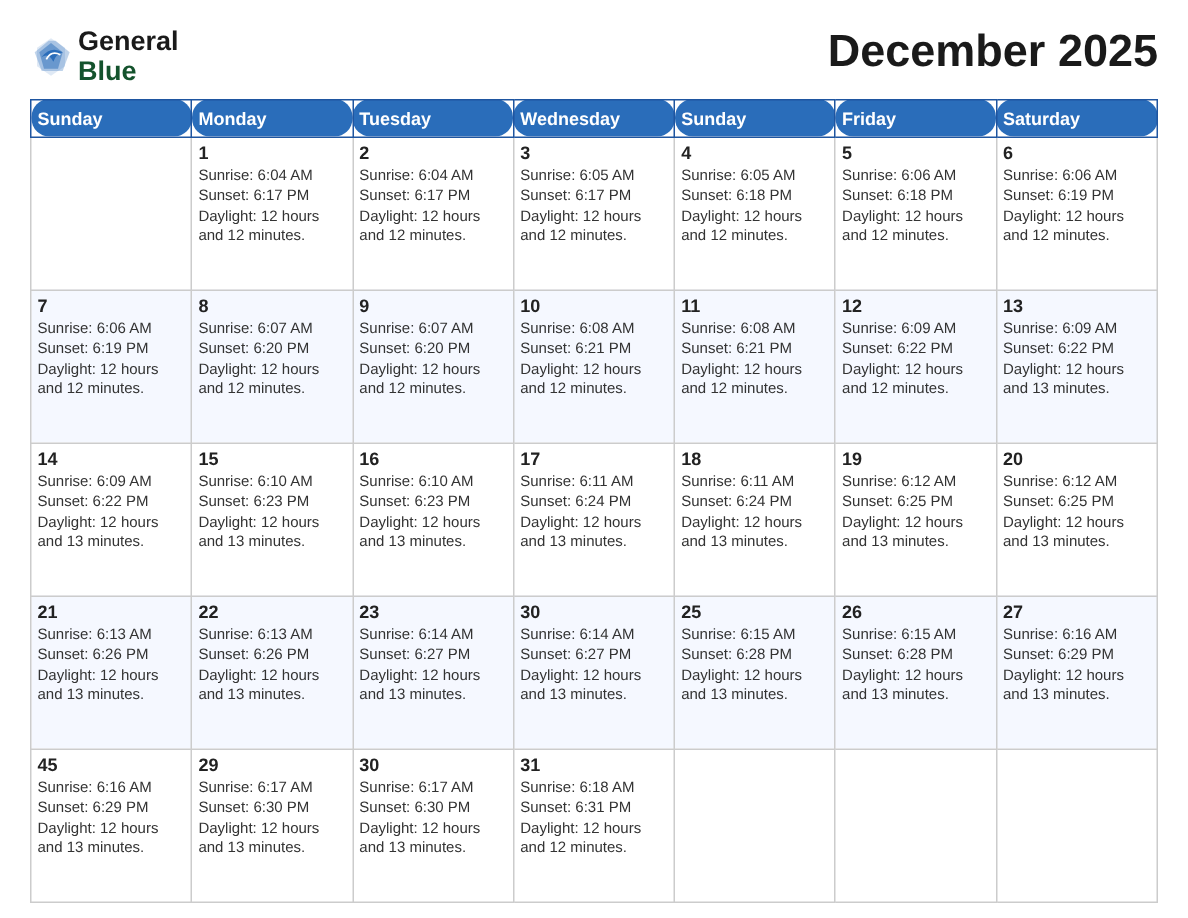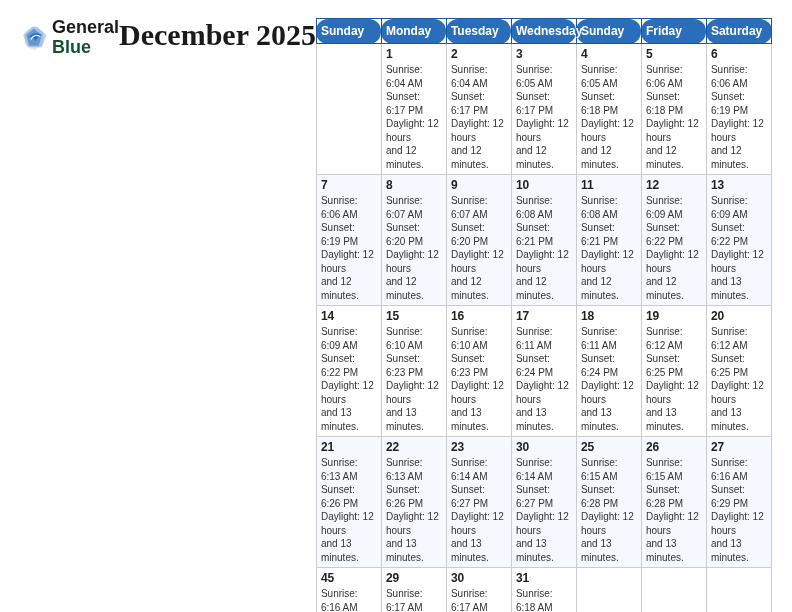--- a/index.html
+++ b/index.html
@@ -8,21 +8,21 @@
       background: #fff;
       width: 792px;
       height: 612px;
       overflow: hidden;
     }
     .page {
       width: 792px;
       height: 612px;
       padding: 18px 20px 10px 20px;
       display: flex;
-      flex-direction: row;
+      flex-direction: column;
     }
     .header {
       display: flex;
       justify-content: space-between;
       align-items: flex-start;
       margin-bottom: 8px;
     }
     .logo {
       display: flex;
       align-items: center;
@@ -33,21 +33,20 @@
       font-weight: bold;
       color: #1a1a1a;
       line-height: 1.1;
     }
     .logo-icon {
       width: 28px;
       height: 28px;
     }
     .title-area {
       text-align: left;
-      font-family: Liberation Serif, serif;
     }
     .month-title {
       font-size: 30px;
       font-weight: bold;
       color: #1a1a1a;
     }
     .location {
       font-size: 14px;
       color: #333;
     }

